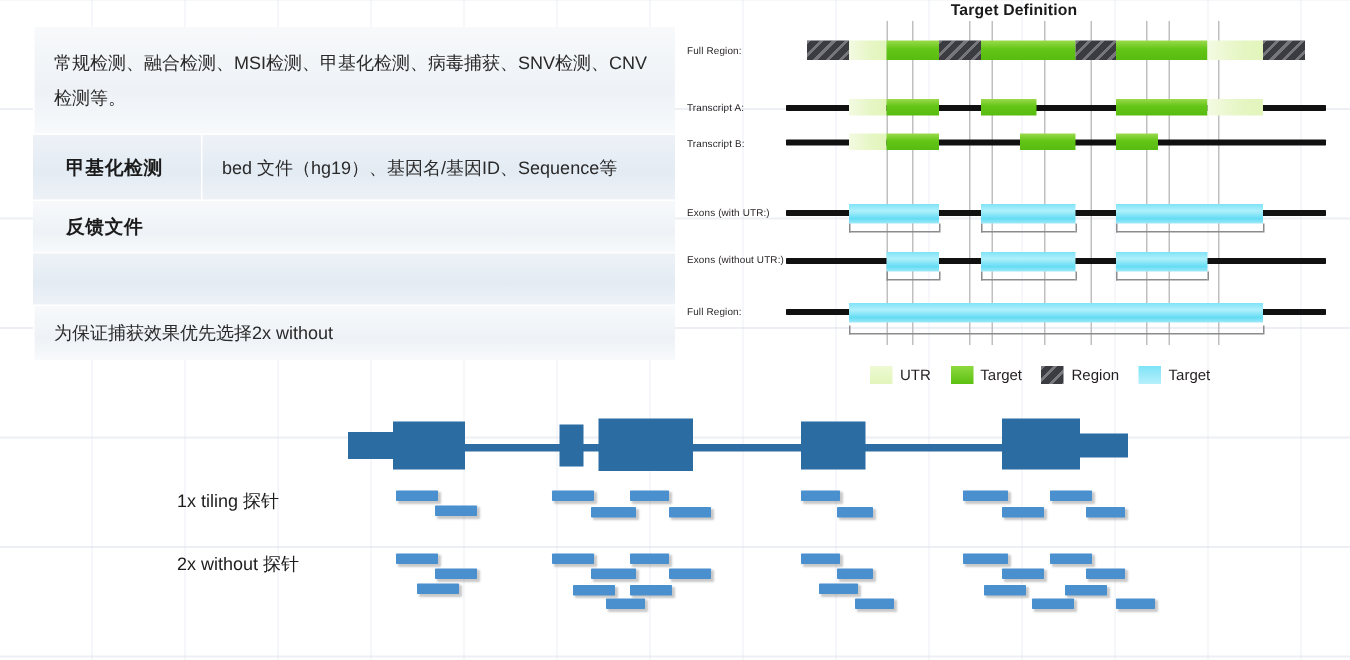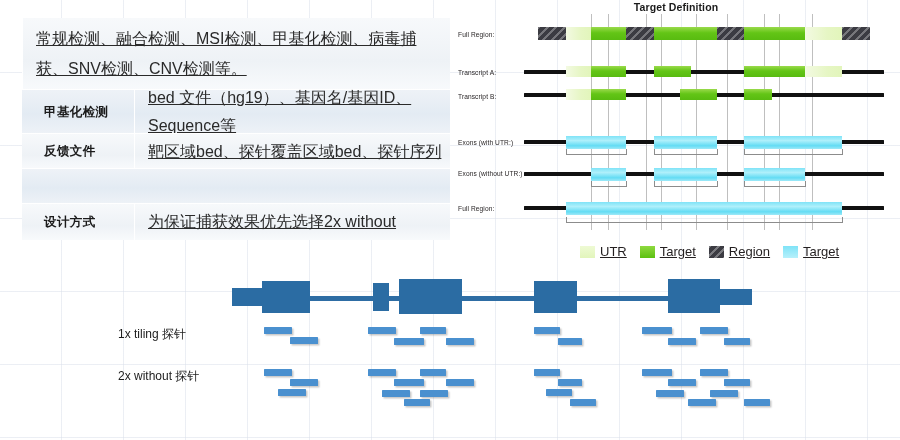--- a/index.html
+++ b/index.html
@@ -30,25 +30,24 @@
   .srow.alt { background: linear-gradient(to bottom, #eef2f7 0%, #e3ebf3 55%, #eef2f7 100%); }
   .srow.plain { background: linear-gradient(to bottom, #f7f9fb 0%, #eef2f6 60%, #f8fafc 100%); }
   .slabel {
     width: 112px; flex: 0 0 112px;
     font-weight: bold; font-size: 12.5px; color: #1b1b1b;
     display: flex; align-items: center; padding-left: 22px;
     box-sizing: border-box;
     letter-spacing: 0.4px;
   }
   .svalue {
-    flex: 1; font-size: 16px; color: #2a2a2a;
+    flex: 1; font-size: 12px; color: #2a2a2a;
     display: flex; align-items: center; padding-left: 13px;
     box-sizing: border-box; line-height: 1.75;
     border-left: 1px solid #ffffff;
-    text-decoration: underline;
   }
   .svalue.two-line { align-items: center; }
   .sdiv { position:absolute; left:0; width:428px; height:1px; background:#ffffff; }
 
   
   #target-panel { position: absolute; left: 452px; top: 0px; width: 448px; height: 266px; }
   #td-title {
     position: absolute; left: 0; top: 1px; width: 448px;
     text-align: center; font-weight: bold; font-size: 10.5px; color: #1a1a1a;
     letter-spacing: 0.1px;
@@ -69,21 +68,21 @@
   }
   .seg.target{ background: linear-gradient(to bottom, #7fe3f7 0%, #aff0fb 35%, #63dcf4 75%, #9fe9f8 100%); }
 
   .dimline { position: absolute; height: 1px; background: #8c8c8c; }
   .dimtick { position: absolute; width: 1px; height: 6px; background: #8c8c8c; }
 
   
   #td-legend { position: absolute; left: 128px; top: 244px; display: flex; align-items: center; gap: 13px; }
   .lg-item { display: flex; align-items: center; gap: 5px; }
   .lg-sw { width: 15px; height: 12px; display:block; }
-  .lg-tx { font-size: 13px; color: #231f20; text-decoration: underline; }
+  .lg-tx { font-size: 10px; color: #231f20; }
 
   
   #tiling-panel { position: absolute; left: 0; top: 262px; width: 756px; height: 178px; }
   .tl-label { position: absolute; font-size: 12px; color: #1c1c1c; white-space: nowrap; }
   .gene-line { position: absolute; background: #2e6da4; }
   .gene-box  { position: absolute; background: #2b6ca3; }
   .probe {
     position: absolute; height: 7px; background: #4a90cf; border-radius: 0.5px;
     box-shadow: 1.5px 1.5px 1.5px rgba(0,0,0,0.22);
   }
@@ -98,29 +97,27 @@
         <div class="svalue two-line" style="line-height: 1.9; padding-right: 10px;">常规检测、融合检测、MSI检测、甲基化检测、病毒捕获、SNV检测、CNV检测等。</div>
       </div>
       <div class="sdiv" style="top: 71px;"></div>
       <div class="srow alt" style="top: 72px; height: 44px;">
         <div class="slabel">甲基化检测</div>
         <div class="svalue">bed 文件（hg19）、基因名/基因ID、Sequence等</div>
       </div>
       <div class="sdiv" style="top: 115px;"></div>
       <div class="srow plain" style="top: 116px; height: 35px;">
         <div class="slabel">反馈文件</div>
-        <div class="svalue">靶区域bed、探针覆盖区域bed、探针序列</div>
       </div>
       <div class="sdiv" style="top: 150px;"></div>
       <div class="srow alt" style="top: 151px; height: 35px; flex-direction: column;">
         <div class="slabel">设计周期</div>
       </div>
       <div class="sdiv" style="top: 185px;"></div>
       <div class="srow plain" style="top: 186px; height: 36px;">
-        <div class="slabel">设计方式</div>
         <div class="svalue">为保证捕获效果优先选择2x without</div>
       </div>
     </div>
 
   <div id="target-panel">
     <div id="td-title">Target Definition</div>
     <div class="td-plot" id="td-plot">
         <div class="gridline" style="left: 138.818px; top: 14px; height: 216px;"></div>
         <div class="gridline" style="left: 156.424px; top: 14px; height: 216px;"></div>
         <div class="gridline" style="left: 194.152px; top: 14px; height: 216px;"></div>

